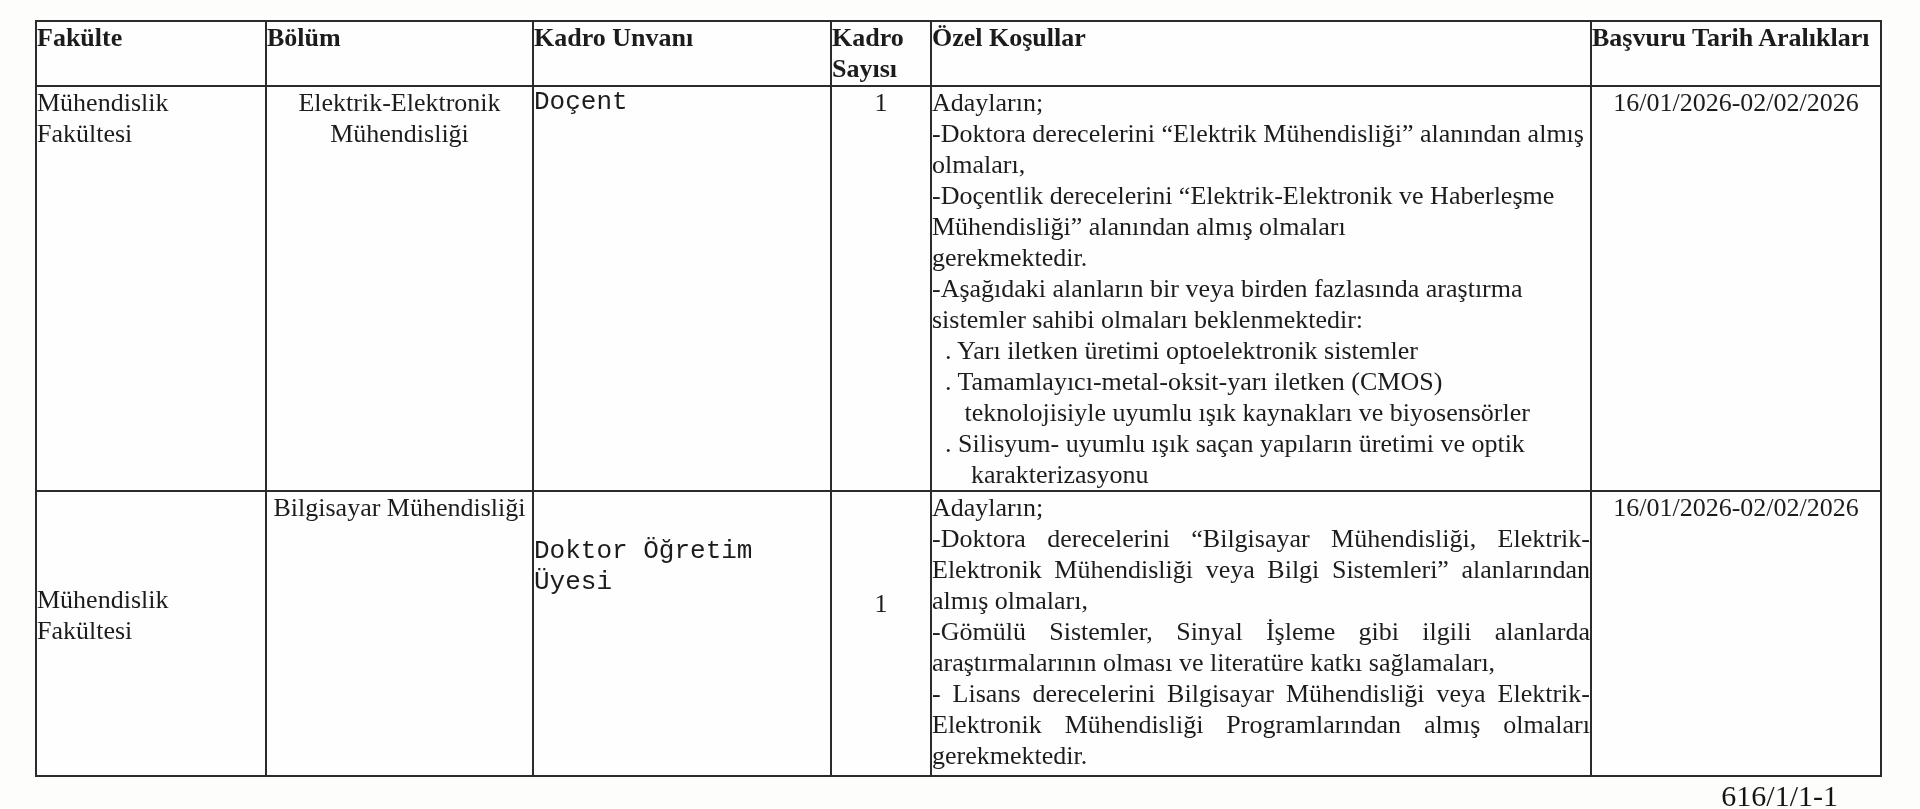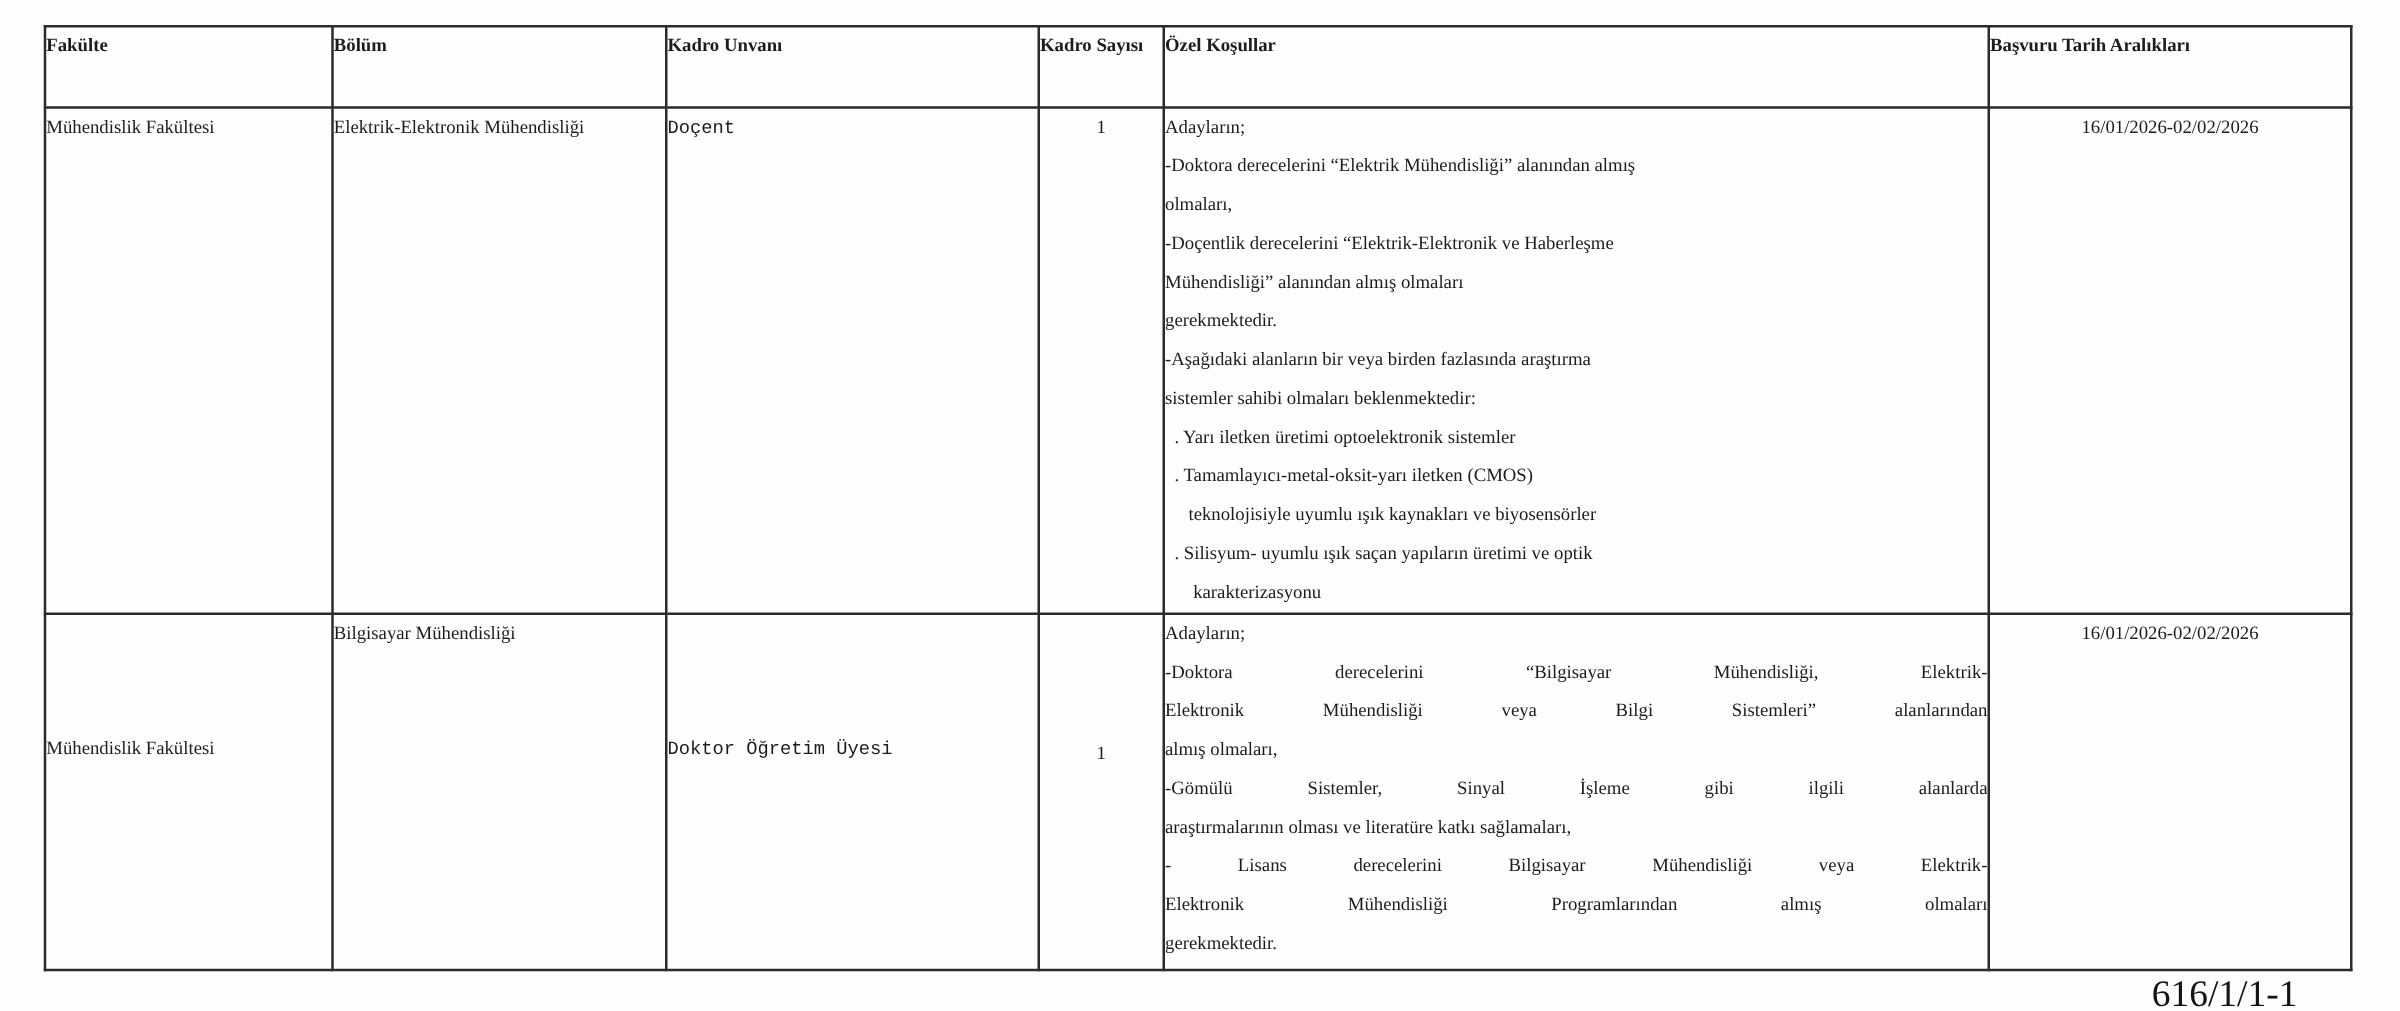--- a/index.html
+++ b/index.html
@@ -26,50 +26,50 @@
   }
   table.jobs-table col.c-fakulte { width: 230px; }
   table.jobs-table col.c-bolum   { width: 267px; }
   table.jobs-table col.c-unvan   { width: 298px; }
   table.jobs-table col.c-sayisi  { width: 100px; }
   table.jobs-table col.c-ozel    { width: 660px; }
   table.jobs-table col.c-tarih   { width: 290px; }
 
   table.jobs-table td, table.jobs-table th {
     border: 2.5px solid #2b2b2b;
-    font-size: 15px;
+    font-size: 26px;
     line-height: 31px;
     vertical-align: top;
     padding: 0;
     overflow: hidden;
   }
   tr.header-row { height: 65px; }
   tr.data-row-1 { height: 405px; }
   tr.data-row-2 { height: 285px; }
 
   th {
     font-weight: bold;
     text-align: left;
     vertical-align: bottom;
     padding: 2px 6px 5px 8px;
     font-size: 24px;
     line-height: 29px;
   }
   th.center { text-align: left; padding-left: 2px; padding-right: 2px; }
 
   td.cell-fakulte { padding: 140px 6px 0 10px; margin-top: 16px; }
-  td.cell-bolum   { padding: 138px 4px 0 4px; text-align: left; }
+  td.cell-bolum   { padding: 138px 4px 0 4px; text-align: center; }
   td.cell-unvan   { padding: 140px 6px 0 10px; font-family: Liberation Mono, monospace; }
   td.cell-sayisi  { padding: 272px 2px 0 2px; text-align: center; }
   td.cell-ozel    { padding: 2px 8px 0 10px; }
   td.cell-tarih   { vertical-align: middle; text-align: center; padding: 0 4px; }
 
   tr.data-row-2 td.cell-fakulte { padding-top: 92px; }
   tr.data-row-2 td.cell-bolum   { }
-  tr.data-row-2 td.cell-unvan   { padding-top: 92px; }
+  tr.data-row-2 td.cell-unvan   { padding-top: 44px; }
   tr.data-row-2 td.cell-sayisi  { padding-top: 96px; }
 
   .ozel-line {
     white-space: pre-wrap;
     min-height: 31px;
   }
   .ozel-line.jl {
     text-align: justify;
     text-align-last: justify;
   }

